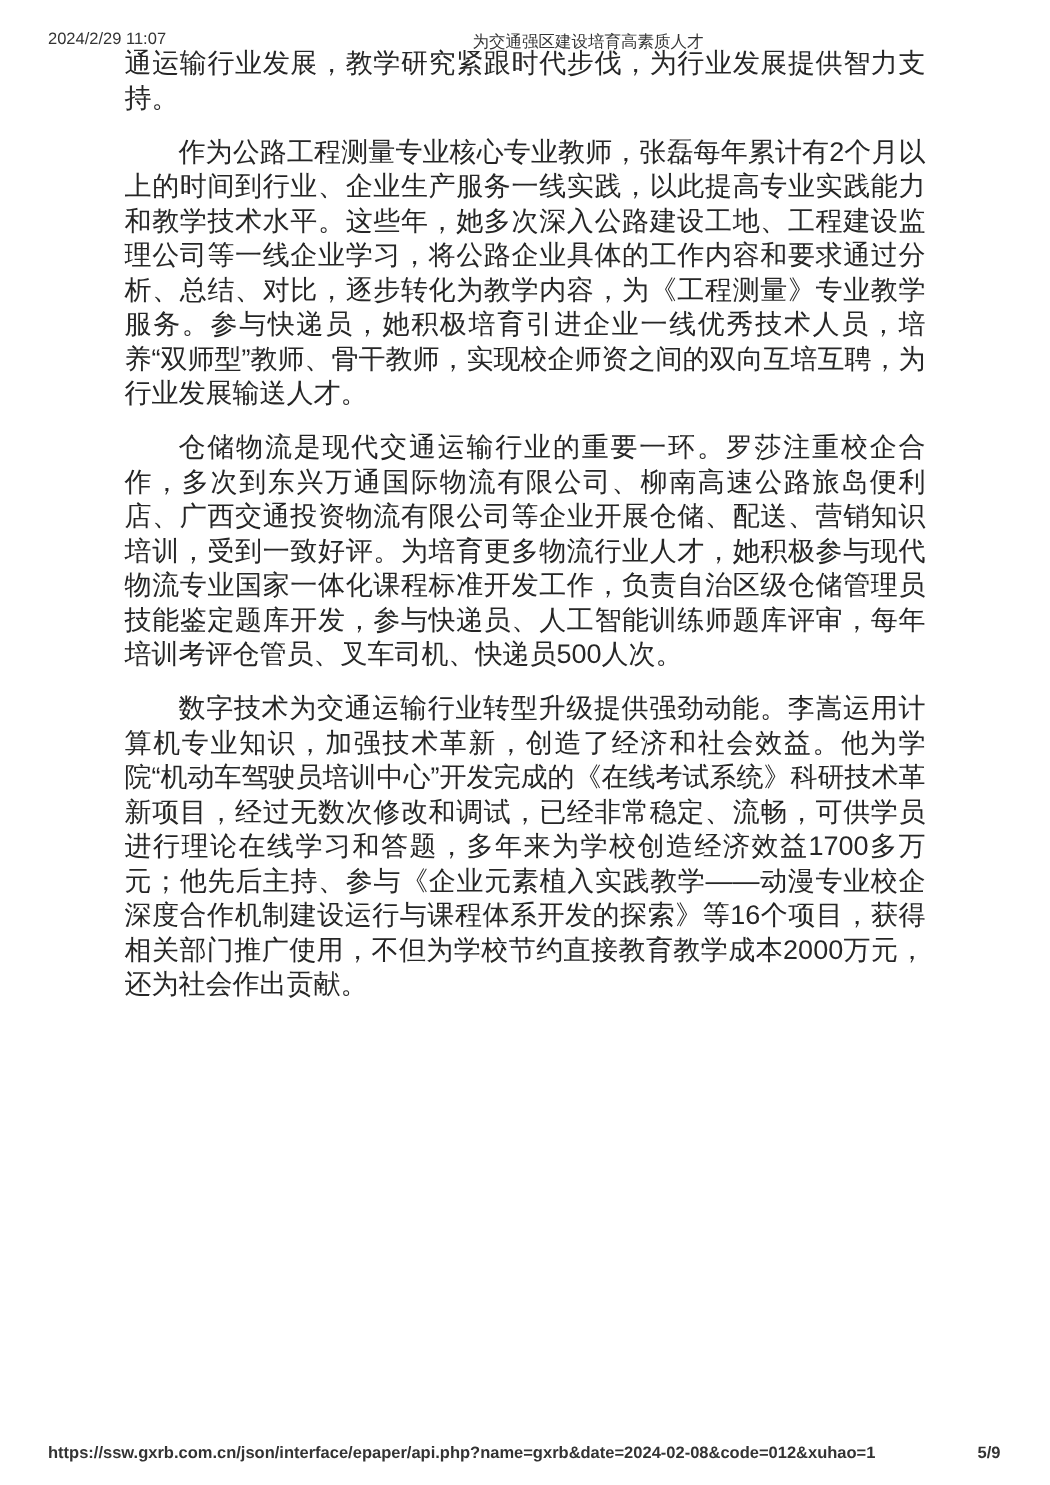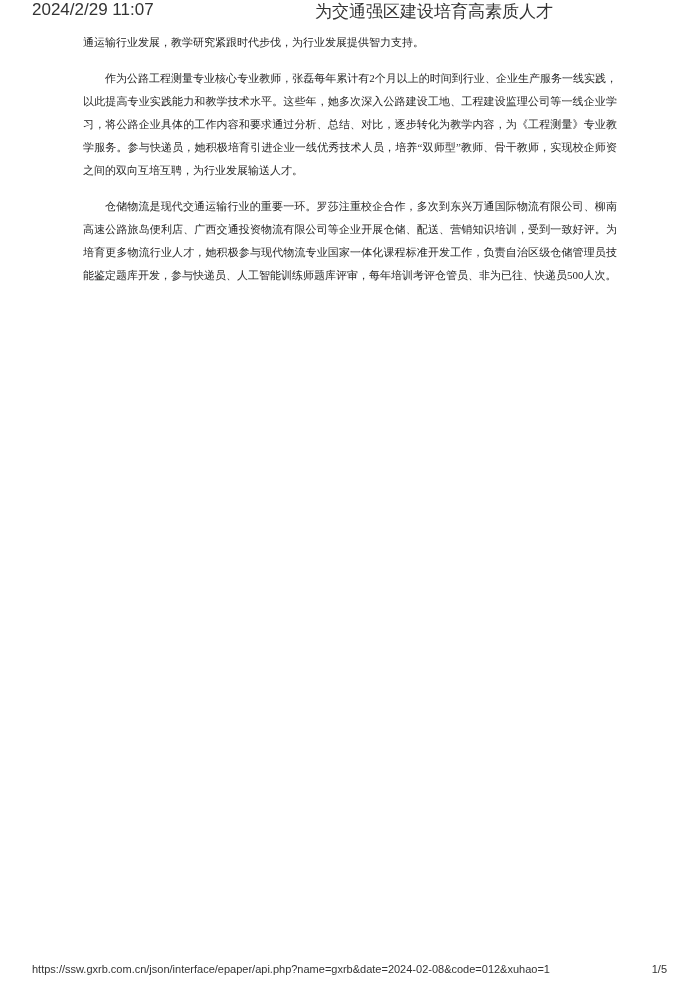--- a/index.html
+++ b/index.html
@@ -15,71 +15,71 @@
   .page {
     position: relative;
     width: 700px;
     height: 990px;
     background: var(--bg);
     font-family: "Liberation Sans", sans-serif;
     overflow: hidden;
   }
   .print-header {
     position: absolute;
-    top: 0;
+    top: 20px;
     left: 32px;
     right: 32px;
     height: 16px;
-    font-size: 17px;
+    font-size: 11px;
     color: var(--meta);
     text-align: right;
   }
   .print-header .datetime {
     position: absolute;
     left: 0;
     top: 0;
     white-space: nowrap;
   }
   .print-header .doc-title {
     position: absolute;
     left: 283px;
     top: 0;
     white-space: nowrap;
   }
   .article {
     position: absolute;
     top: 31px;
     left: 83px;
     width: 534px;
-    font-size: 11px;
+    font-size: 18px;
     line-height: 23px;
     color: var(--text);
     text-align: justify;
     text-justify: inter-ideograph;
     letter-spacing: 0;
-    font-family: Liberation Serif, serif;
   }
   .article p {
     margin: 0 0 13px 0;
     text-indent: 2em;
     word-break: break-all;
   }
   .article p.no-indent {
     text-indent: 0;
   }
   .print-footer {
     position: absolute;
     left: 32px;
     right: 33px;
     bottom: 15px;
     display: flex;
     justify-content: space-between;
     align-items: baseline;
     font-size: 11px;
     color: var(--meta);
+    font-weight: bold;
   }
   .print-footer .url {
     white-space: nowrap;
     overflow: hidden;
   }
   .print-footer .page-num {
     white-space: nowrap;
   }
 </style>
 </head>
@@ -88,21 +88,22 @@
 <div class="page">
 
   <div class="print-header">
     <span class="datetime">2024/2/29 11:07</span>
     <span class="doc-title">为交通强区建设培育高素质人才</span>
   </div>
 
   <div class="article">
     <p class="no-indent">通运输行业发展，教学研究紧跟时代步伐，为行业发展提供智力支持。</p>
     <p>作为公路工程测量专业核心专业教师，张磊每年累计有2个月以上的时间到行业、企业生产服务一线实践，以此提高专业实践能力和教学技术水平。这些年，她多次深入公路建设工地、工程建设监理公司等一线企业学习，将公路企业具体的工作内容和要求通过分析、总结、对比，逐步转化为教学内容，为《工程测量》专业教学服务。参与快递员，她积极培育引进企业一线优秀技术人员，培养“双师型”教师、骨干教师，实现校企师资之间的双向互培互聘，为行业发展输送人才。</p>
-    <p>仓储物流是现代交通运输行业的重要一环。罗莎注重校企合作，多次到东兴万通国际物流有限公司、柳南高速公路旅岛便利店、广西交通投资物流有限公司等企业开展仓储、配送、营销知识培训，受到一致好评。为培育更多物流行业人才，她积极参与现代物流专业国家一体化课程标准开发工作，负责自治区级仓储管理员技能鉴定题库开发，参与快递员、人工智能训练师题库评审，每年培训考评仓管员、非为已往、快递员500人次。</p>
+    <p>仓储物流是现代交通运输行业的重要一环。罗莎注重校企合作，多次到东兴万通国际物流有限公司、柳南高速公路旅岛便利店、广西交通投资物流有限公司等企业开展仓储、配送、营销知识培训，受到一致好评。为培育更多物流行业人才，她积极参与现代物流专业国家一体化课程标准开发工作，负责自治区级仓储管理员技能鉴定题库开发，参与快递员、人工智能训练师题库评审，每年培训考评仓管员、叉车司机、快递员500人次。</p>
+    <p>数字技术为交通运输行业转型升级提供强劲动能。李嵩运用计算机专业知识，加强技术革新，创造了经济和社会效益。他为学院“机动车驾驶员培训中心”开发完成的《在线考试系统》科研技术革新项目，经过无数次修改和调试，已经非常稳定、流畅，可供学员进行理论在线学习和答题，多年来为学校创造经济效益1700多万元；他先后主持、参与《企业元素植入实践教学——动漫专业校企深度合作机制建设运行与课程体系开发的探索》等16个项目，获得相关部门推广使用，不但为学校节约直接教育教学成本2000万元，还为社会作出贡献。</p>
   </div>
 
   <div class="print-footer">
     <span class="url">https://ssw.gxrb.com.cn/json/interface/epaper/api.php?name=gxrb&amp;date=2024-02-08&amp;code=012&amp;xuhao=1</span>
-    <span class="page-num">1/5</span>
+    <span class="page-num">5/9</span>
   </div>
 
 </div>
 
 </body></html>

